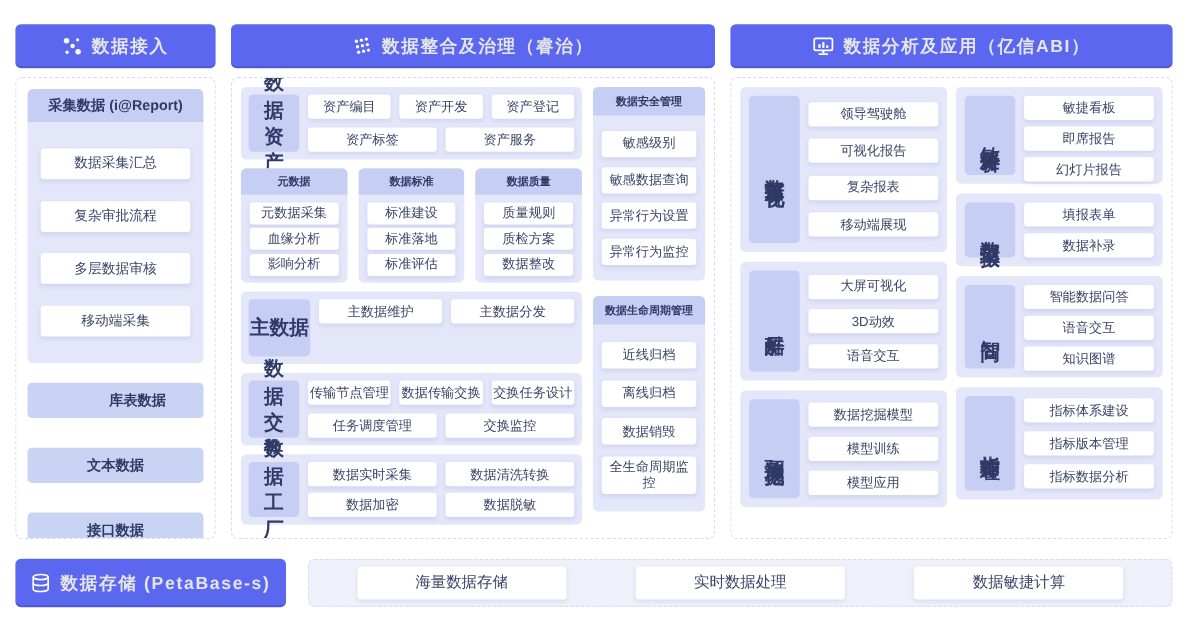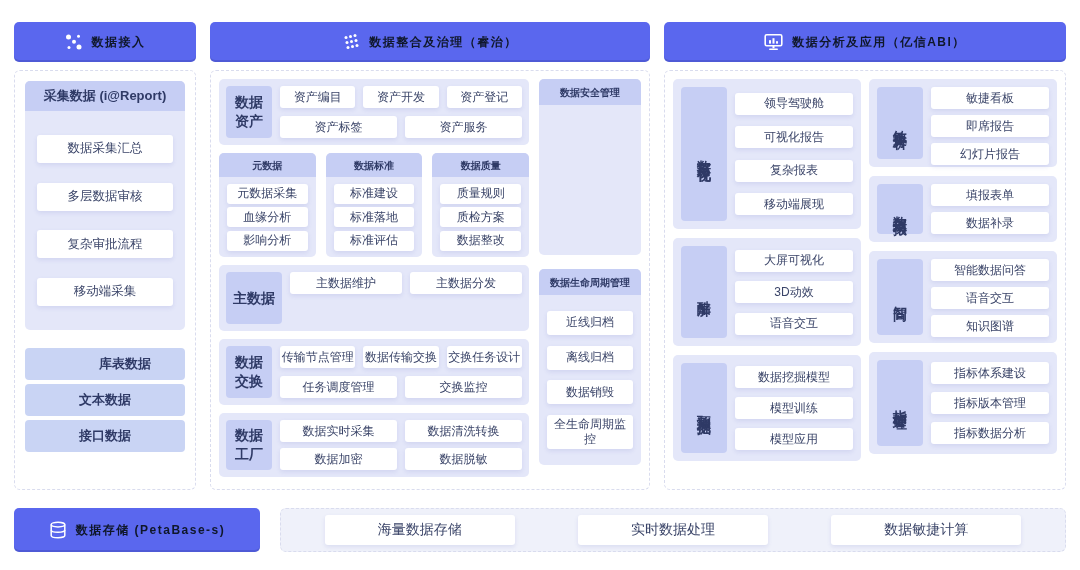--- a/index.html
+++ b/index.html
@@ -12,37 +12,37 @@
     --txt-item:#3A4468;
   }
   *{box-sizing:border-box;margin:0;padding:0;}
   body{width:1080px;height:570px;background:#fff;font-family:"Liberation Sans",sans-serif;overflow:hidden;}
   .app{width:1080px;height:570px;padding:22px 14px 18px;display:flex;flex-direction:column;}
   .cols{display:flex;gap:14px;height:468px;}
   .col{display:flex;flex-direction:column;}
   .col1{width:182px;}
   .col2{width:440px;}
   .col3{flex:1;}
-  .hdr{height:40px;flex:none;background:var(--blue);border-radius:5px;color:#0f172a;display:flex;align-items:center;justify-content:center;gap:9px;font-size:12px;font-weight:bold;letter-spacing:1.5px;box-shadow:inset 0 -2px 0 rgba(0,0,40,.12);}
+  .hdr{height:40px;flex:none;background:var(--blue);border-radius:5px;color:#e5e5e5;display:flex;align-items:center;justify-content:center;gap:9px;font-size:16px;font-weight:bold;letter-spacing:1.5px;box-shadow:inset 0 -2px 0 rgba(0,0,40,.12);}
   .hdr svg{flex:none;}
   .panel{margin-top:8px;flex:1;min-height:0;border:1px dashed var(--dash);border-radius:6px;background:#fff;padding:10px;overflow:hidden;}
 
   
   .white-item{background:#fff;border-radius:3px;display:flex;align-items:center;justify-content:center;text-align:center;font-size:12px;color:var(--txt-item);box-shadow:0 2px 4px rgba(110,120,200,.16);line-height:1.25;}
   .ghead{background:var(--label-bg);display:flex;align-items:center;justify-content:center;font-weight:bold;font-size:10px;color:var(--txt-dark);text-align:center;line-height:1.3;}
-  .sidelabel{background:var(--label-bg);border-radius:4px;display:flex;align-items:center;justify-content:center;text-align:center;font-weight:bold;font-size:14px;color:var(--txt-dark);flex:none;line-height:1.35;}
+  .sidelabel{background:var(--label-bg);border-radius:4px;display:flex;align-items:center;justify-content:center;text-align:center;font-weight:bold;font-size:18px;color:var(--txt-dark);flex:none;line-height:1.35;}
   .vlabel{width:28px;writing-mode:vertical-lr;text-orientation:upright;letter-spacing:2px;}
 
   
   .c1-panel{display:flex;flex-direction:column;}
   .c1-group{height:249px;flex:none;background:var(--group-bg);border-radius:5px;overflow:hidden;display:flex;flex-direction:column;}
   .c1-group .ghead{height:30px;flex:none;font-size:13px;}
   .c1-items{flex:1;display:flex;flex-direction:column;justify-content:space-evenly;padding:4px 12px;}
   .c1-items .white-item{height:28px;font-size:12.5px;}
-  .c1-solid{margin-top:4px;flex:none;height:32px;background:var(--solid-bg);border-radius:4px;display:flex;align-items:center;justify-content:center;font-weight:bold;font-size:13px;color:var(--txt-dark);}
+  .c1-solid{margin-top:27px;flex:none;height:32px;background:var(--solid-bg);border-radius:4px;display:flex;align-items:center;justify-content:center;font-weight:bold;font-size:13px;color:var(--txt-dark);}
   .c1-solid.first{margin-top:18px;padding-left:40px;}
 
   
   .c2-panel{display:flex;gap:10px;padding:8px;}
   .c2-left{flex:1;display:flex;flex-direction:column;gap:8px;min-width:0;}
   .c2-right{width:102px;flex:none;display:flex;flex-direction:column;gap:14px;}
   .sidegroup{background:var(--group-bg);border-radius:5px;padding:7px;display:flex;gap:8px;flex:none;}
   .sidegroup .sidelabel{width:46px;padding:0 8px;}
   .sidegroup .sidelabel.wide{width:56px;padding:0;}
   .sg-rows{flex:1;display:flex;flex-direction:column;justify-content:space-between;min-width:0;}
@@ -92,22 +92,22 @@
               <circle cx="14" cy="14" r="2.5"></circle>
             </g>
         </svg>
         <span>数据接入</span>
       </div>
       <div class="panel c1-panel">
         <div class="c1-group">
           <div class="ghead">采集数据 (i@Report)</div>
           <div class="c1-items">
             <div class="white-item">数据采集汇总</div>
+            <div class="white-item">复杂审批流程</div>
             <div class="white-item">多层数据审核</div>
-            <div class="white-item">复杂审批流程</div>
             <div class="white-item">移动端采集</div>
           </div>
         </div>
         <div class="c1-solid first">库表数据</div>
         <div class="c1-solid">文本数据</div>
         <div class="c1-solid">接口数据</div>
       </div>
     </div>
 
     <div class="col col2">
@@ -208,20 +208,26 @@
                 <div class="white-item">数据加密</div>
                 <div class="white-item">数据脱敏</div>
               </div>
             </div>
           </div>
 
         </div>
         <div class="c2-right">
           <div class="tallgroup g-security">
             <div class="ghead">数据安全管理</div>
+            <div class="tg-items">
+              <div class="white-item">敏感级别</div>
+              <div class="white-item">敏感数据查询</div>
+              <div class="white-item">异常行为设置</div>
+              <div class="white-item">异常行为监控</div>
+            </div>
           </div>
           <div class="tallgroup g-lifecycle">
             <div class="ghead">数据生命周期管理</div>
             <div class="tg-items">
               <div class="white-item">近线归档</div>
               <div class="white-item">离线归档</div>
               <div class="white-item">数据销毁</div>
               <div class="white-item">全生命周期监控</div>
             </div>
           </div>

